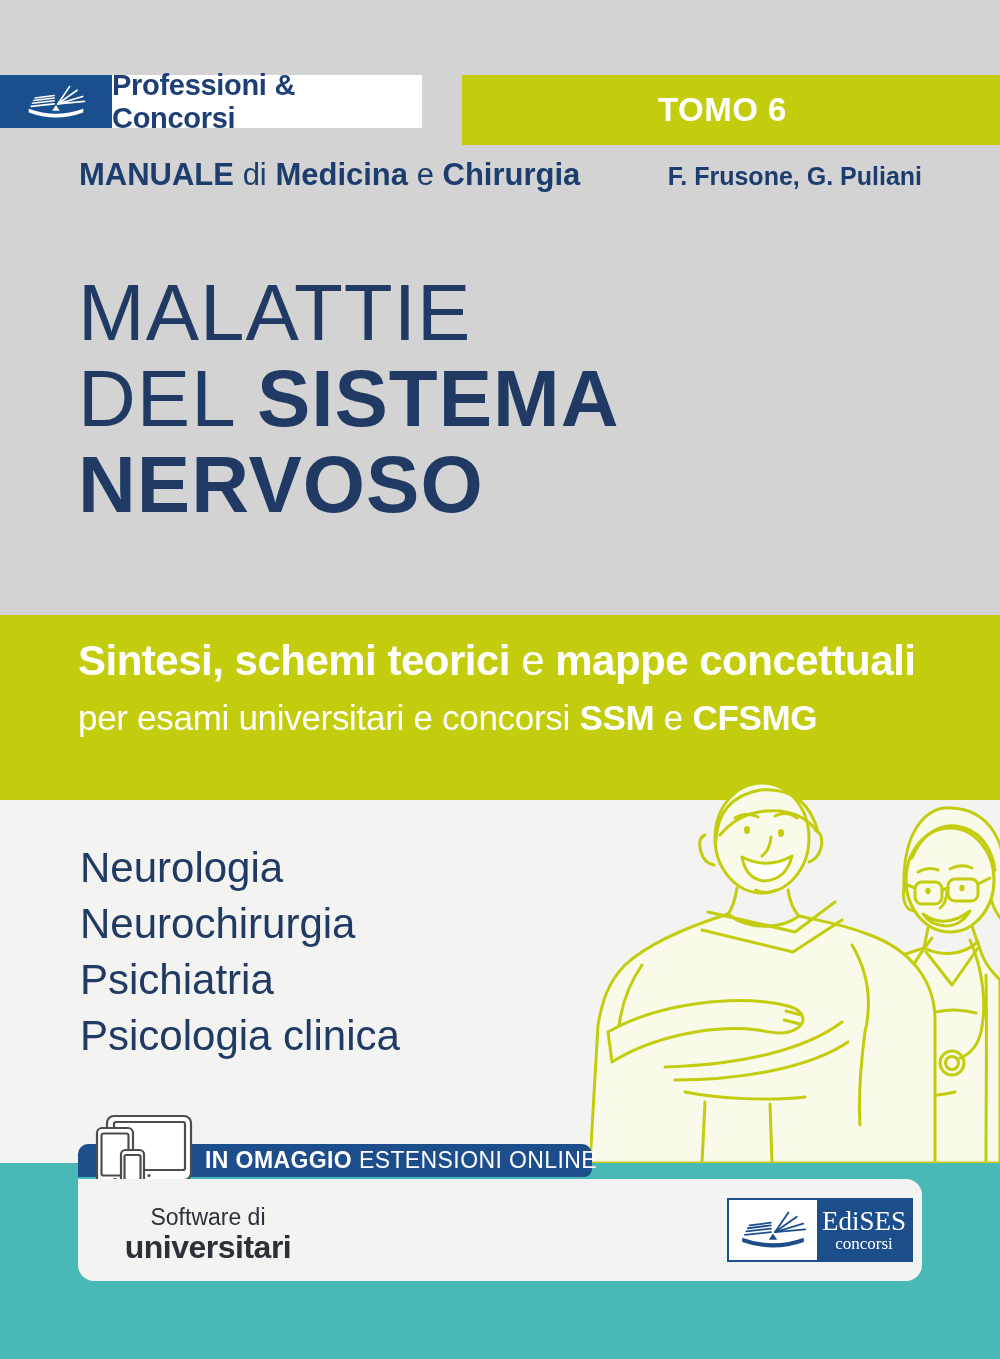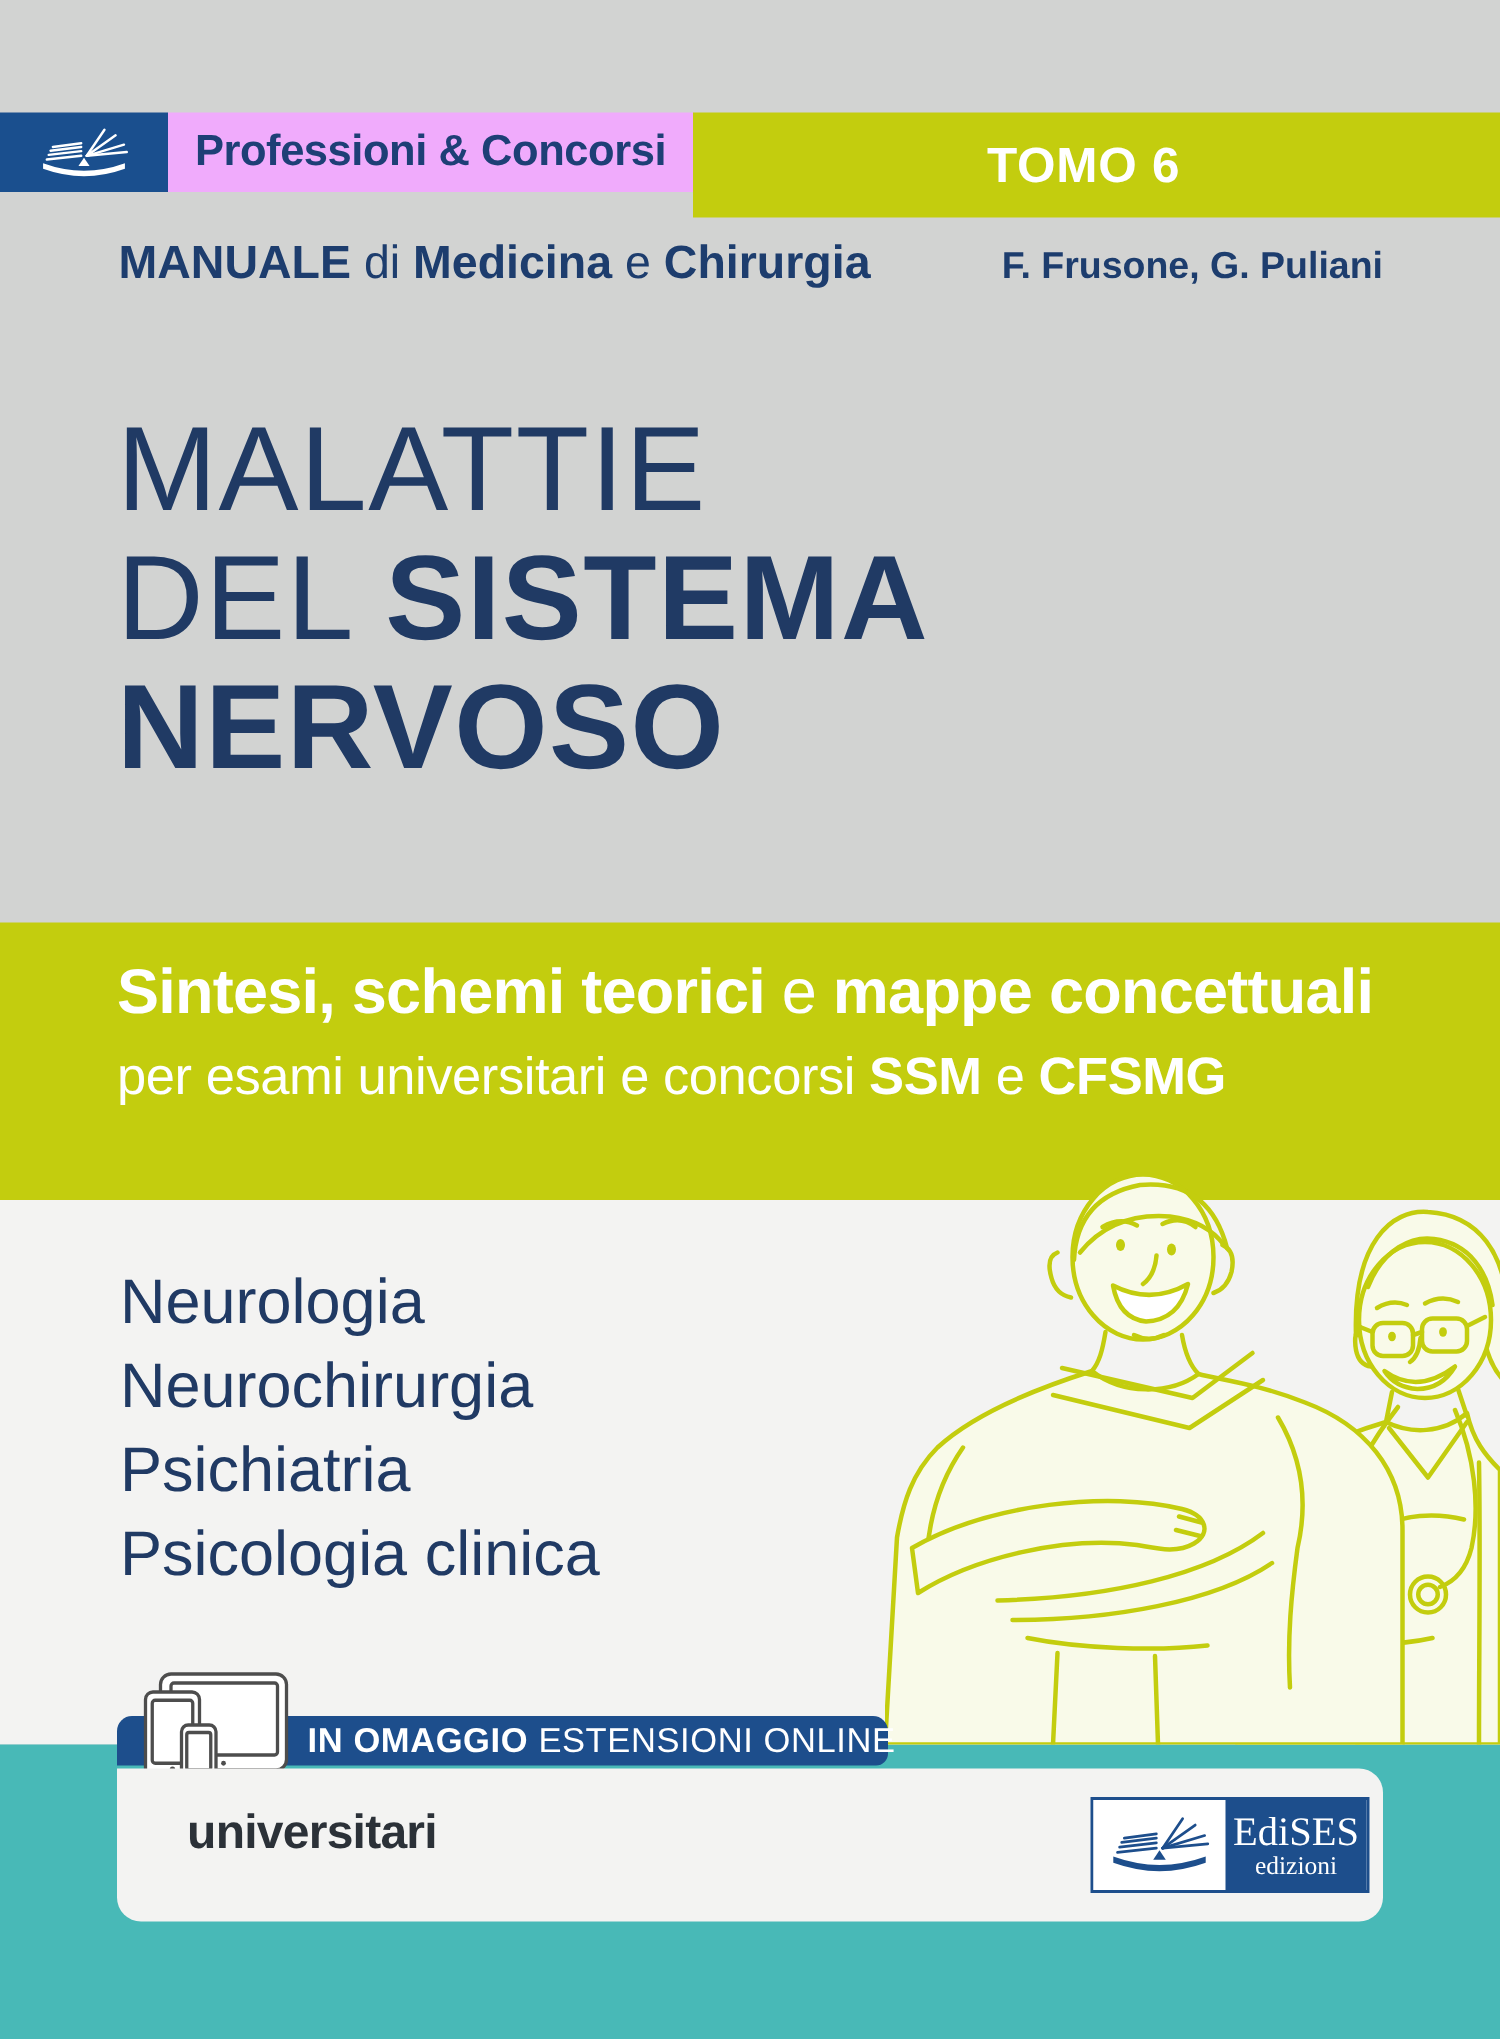--- a/index.html
+++ b/index.html
@@ -7,22 +7,22 @@
         font-family:"Liberation Sans",sans-serif;background:#d2d3d2;margin:0 auto;}
   .sec{position:absolute;left:0;width:1000px;}
   .sec.top-gray{top:0;height:615px;background:#d2d3d2;}
   .sec.band-green{top:615px;height:185px;background:#c3cd0e;}
   .sec.mid-gray{top:800px;height:363px;background:#f3f3f2;}
   .sec.teal{top:1163px;height:196px;background:#48b9b7;}
 
   
   .hdr-blue{position:absolute;left:0;top:75px;width:112px;height:53px;background:#1a4f8e;
             display:flex;align-items:center;justify-content:center;}
-  .hdr-white{position:absolute;left:112px;top:75px;width:350px;height:53px;background:#f0abfc;
-             display:flex;align-items:center;justify-content:center;}
+  .hdr-white{position:absolute;left:112px;top:75px;width:310px;height:53px;background:#ffffff;
+             display:flex;align-items:center;}
   .hdr-white .series{color:#1e3f76;font-weight:bold;font-size:29px;letter-spacing:-.3px;}
   .hdr-green{position:absolute;left:462px;top:75px;width:538px;height:70px;background:#c3cd0e;
              display:flex;align-items:center;}
   .hdr-green .tomo{color:#ffffff;font-weight:bold;font-size:33px;margin-left:196px;letter-spacing:.5px;}
 
   
   .manual-row{position:absolute;left:79px;top:157px;width:843px;display:flex;
               justify-content:space-between;align-items:baseline;color:#1d3d6e;}
   .manual-row .manual{font-size:31px;}
   .manual-row .manual b{font-weight:bold;}
@@ -215,20 +215,21 @@
       <rect x="6.5" y="21.5" width="27" height="42" rx="2" fill="none"></rect>
       <circle cx="20" cy="67.5" r="1.8" fill="#4d4d4d" stroke="none"></circle>
       <rect x="26" y="38" width="23" height="37" rx="4.5"></rect>
       <rect x="29.5" y="43" width="16" height="25" rx="1.5" fill="none"></rect>
       <circle cx="37.5" cy="71" r="1.7" fill="#4d4d4d" stroke="none"></circle>
     </g>
   </svg>
 
   <div class="card">
     <div class="sw-block">
+      <div class="l1">Software di</div>
       <div class="l2">universitari</div>
     </div>
     <div class="logo">
       <div class="lbook">
         <svg width="70" height="44" viewBox="0 0 100 62">
           <g stroke="#1d4e8c" stroke-width="2.6" fill="none" stroke-linecap="round">
             <path d="M10,38 L47,34"></path>
               <path d="M12,33 L47,29"></path>
               <path d="M14,28.5 L47,24.5"></path>
               <path d="M16.5,24.5 L47,20.5"></path>
@@ -236,18 +237,18 @@
               <path d="M53,34 L84,12"></path>
               <path d="M53,34 L93,22"></path>
               <path d="M53,34 L96,30"></path>
           </g>
           <path d="M6,42 Q50,58 94,42 L94,48 Q50,64 6,48 Z" fill="#1d4e8c"></path>
           <path d="M50,36 L44,45 L56,45 Z" fill="#1d4e8c"></path>
         </svg>
       </div>
       <div class="lname">
         <div class="nm">EdiSES</div>
-        <div class="sb">edizioni</div>
+        <div class="sb">concorsi</div>
       </div>
     </div>
   </div>
 
 </div>
 
 </body></html>

